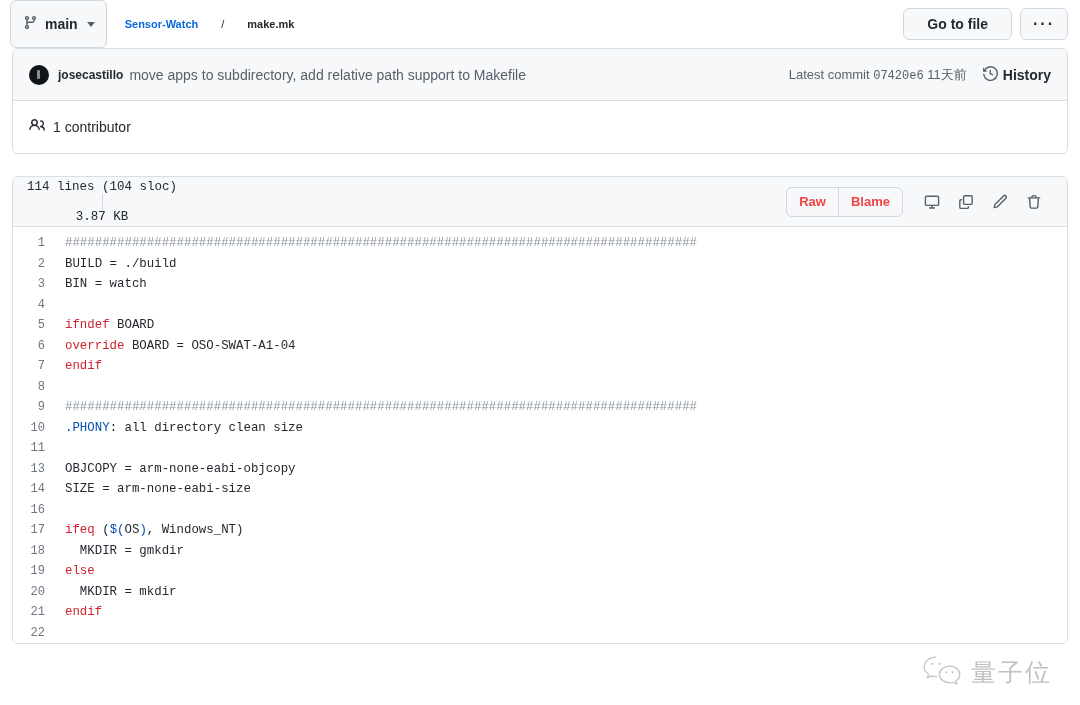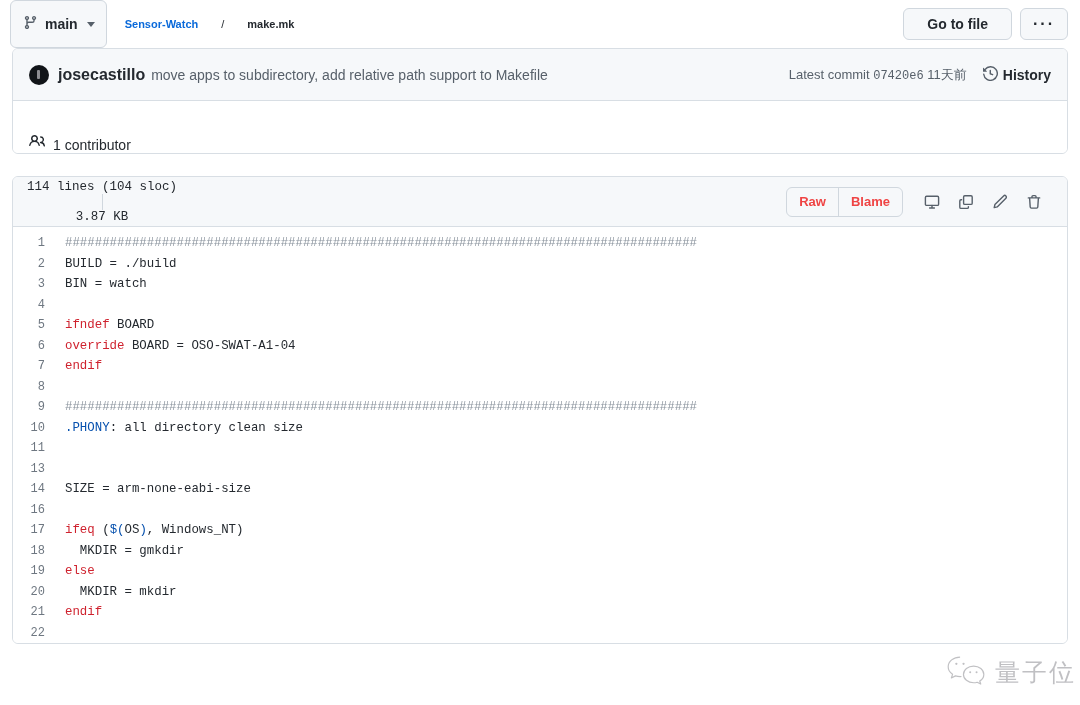--- a/index.html
+++ b/index.html
@@ -118,21 +118,21 @@
   }
   .avatar::after {
     content: "";
     position: absolute;
     left: 8px; top: 5px;
     width: 3px; height: 9px;
     background: #8d8d92;
     border-radius: 1px;
   }
   .commit-author {
-    font-size: 16px;
+    font-size: 12px;
     font-weight: 600;
     color: #24292f;
     margin-right: 6px;
     cursor: pointer;
   }
   .commit-msg {
     font-size: 14px;
     color: #57606a;
     cursor: pointer;
   }
@@ -158,21 +158,21 @@
     gap: 5px;
     font-size: 14px;
     font-weight: 600;
     color: #24292f;
     cursor: pointer;
     white-space: nowrap;
   }
   .contrib-row {
     height: 52px;
     display: flex;
-    align-items: flex-end;
+    align-items: center;
     padding: 0 16px;
     background: #ffffff;
   }
   .contrib-text {
     font-size: 14px;
     color: #24292f;
     margin-left: 8px;
   }
 
   
@@ -273,21 +273,21 @@
     white-space: pre;
   }
   .c-comment { color: #8b949e; }
   .c-key { color: #cf222e; }
   .c-func { color: #0550ae; }
   .c-var { color: #0550ae; }
 
   
   .watermark {
     position: absolute;
-    right: 4px;
+    right: 28px;
     bottom: 14px;
     display: flex;
     align-items: center;
     gap: 9px;
     opacity: 0.42;
     pointer-events: none;
   }
   .watermark .wm-text {
     font-family: "Liberation Serif", serif;
     font-size: 25px;
@@ -395,21 +395,21 @@
         <div class="code-line"><span class="ln">2</span><span class="lc"><span>BUILD = ./build</span></span></div>
         <div class="code-line"><span class="ln">3</span><span class="lc"><span>BIN = watch</span></span></div>
         <div class="code-line"><span class="ln">4</span><span class="lc">&nbsp;</span></div>
         <div class="code-line"><span class="ln">5</span><span class="lc"><span class="c-key">ifndef</span><span> BOARD</span></span></div>
         <div class="code-line"><span class="ln">6</span><span class="lc"><span class="c-key">override</span><span> BOARD = OSO-SWAT-A1-04</span></span></div>
         <div class="code-line"><span class="ln">7</span><span class="lc"><span class="c-key">endif</span></span></div>
         <div class="code-line"><span class="ln">8</span><span class="lc">&nbsp;</span></div>
         <div class="code-line"><span class="ln">9</span><span class="lc"><span class="c-comment">#####################################################################################</span></span></div>
         <div class="code-line"><span class="ln">10</span><span class="lc"><span class="c-func">.PHONY</span><span>: all directory clean size</span></span></div>
         <div class="code-line"><span class="ln">11</span><span class="lc">&nbsp;</span></div>
-        <div class="code-line"><span class="ln">13</span></div>
+        <div class="code-line"><span class="ln">13</span><span class="lc"><span>OBJCOPY = arm-none-eabi-objcopy</span></span></div>
         <div class="code-line"><span class="ln">14</span><span class="lc"><span>SIZE = arm-none-eabi-size</span></span></div>
         <div class="code-line"><span class="ln">16</span><span class="lc">&nbsp;</span></div>
         <div class="code-line"><span class="ln">17</span><span class="lc"><span class="c-key">ifeq</span><span> (</span><span class="c-var">$(</span><span>OS</span><span class="c-var">)</span><span>, Windows_NT)</span></span></div>
         <div class="code-line"><span class="ln">18</span><span class="lc"><span>  MKDIR = gmkdir</span></span></div>
         <div class="code-line"><span class="ln">19</span><span class="lc"><span class="c-key">else</span></span></div>
         <div class="code-line"><span class="ln">20</span><span class="lc"><span>  MKDIR = mkdir</span></span></div>
         <div class="code-line"><span class="ln">21</span><span class="lc"><span class="c-key">endif</span></span></div>
         <div class="code-line"><span class="ln">22</span><span class="lc">&nbsp;</span></div>
       </div>
   </div>

